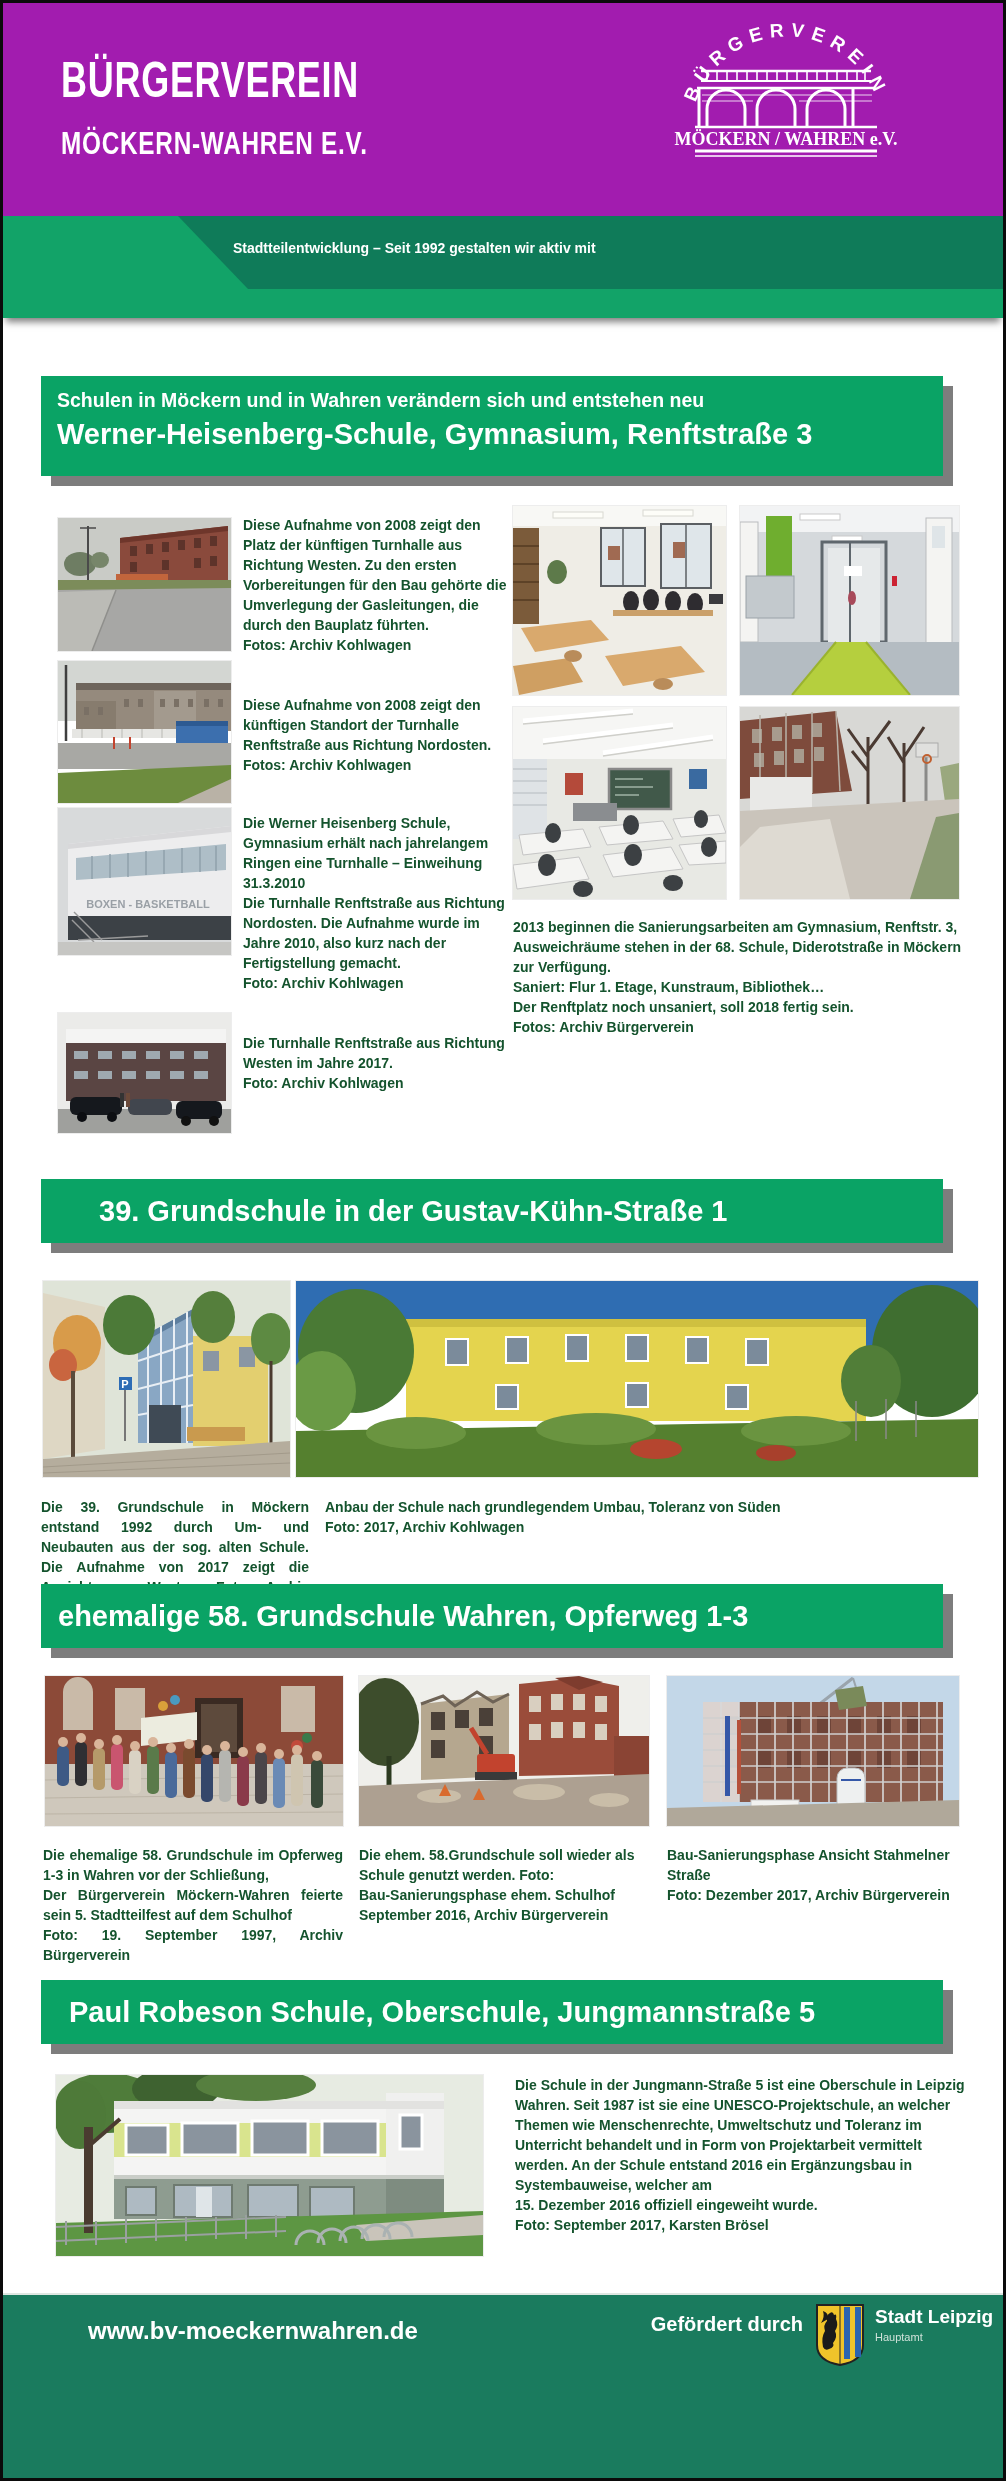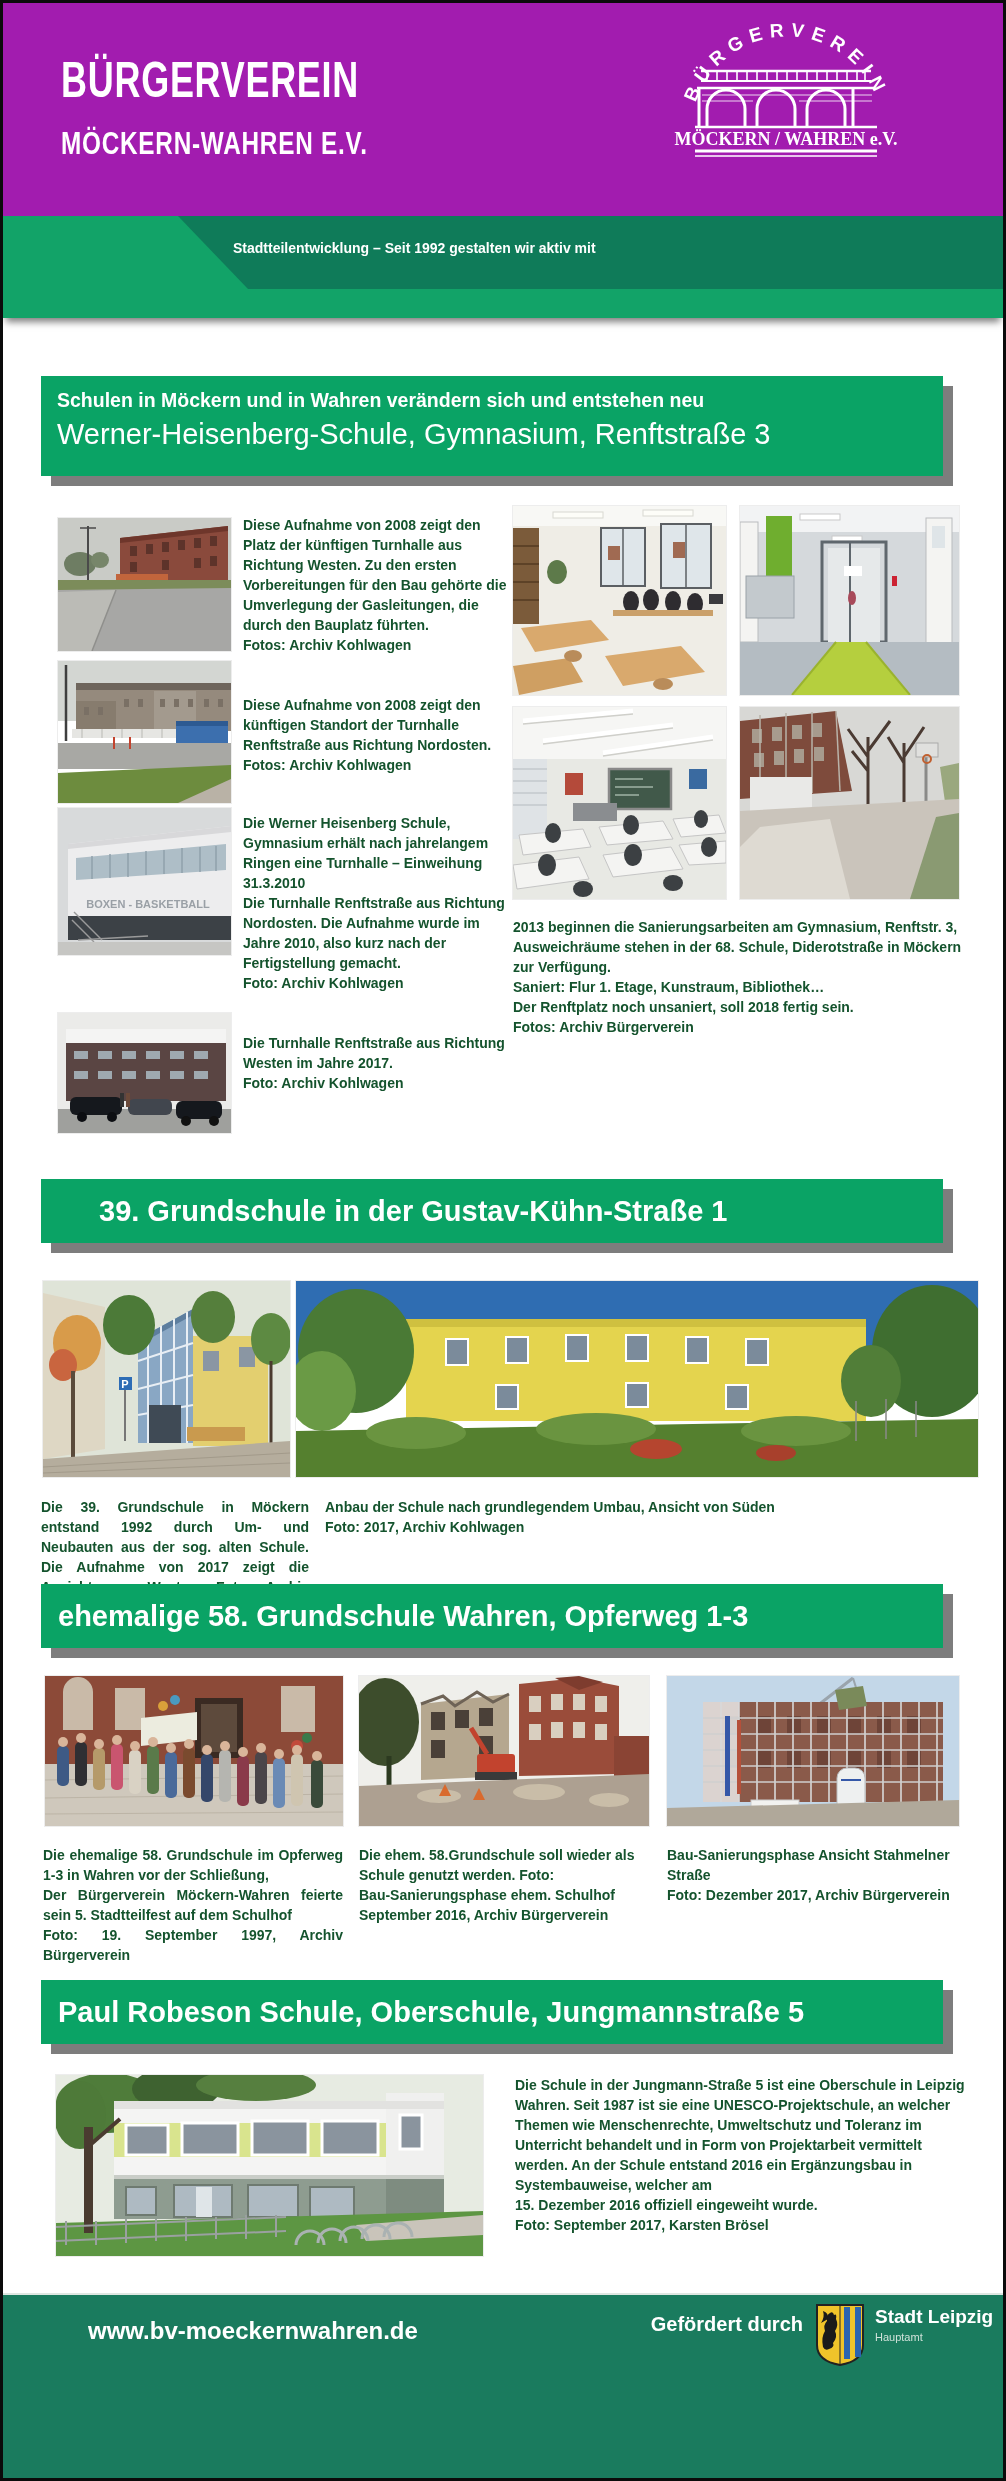--- a/index.html
+++ b/index.html
@@ -22,25 +22,25 @@
   .band-dark{left:0;top:0;width:100%;height:73px;background:#0f7b59;
     -webkit-clip-path:polygon(175px 0,100% 0,100% 73px,245px 73px);
     clip-path:polygon(175px 0,100% 0,100% 73px,245px 73px);}
   .tagline{left:230px;right:40px;top:24px;text-align:left;color:#fff;
     font-weight:700;font-size:14px;}
   
   .bar{left:38px;width:902px;background:#0aa365;color:#fff;
     box-shadow:10px 10px 0 #7d7d7d;box-sizing:border-box;}
   .bar-s1{top:373px;height:100px;padding:13px 10px 0 16px;}
   .bar-s1 .l1{font-size:19.5px;font-weight:700;margin:0 0 6px 0;}
-  .bar-s1 .l2{font-size:29px;font-weight:400;margin:0;}
+  .bar-s1 .l2{font-size:29px;font-weight:700;margin:0;}
   .bar-one{height:64px;display:flex;align-items:center;font-size:29px;font-weight:700;}
   .bar-s2{top:1176px;padding-left:58px;}
   .bar-s3{top:1581px;padding-left:17px;}
-  .bar-s4{top:1977px;padding-left:17px;}
+  .bar-s4{top:1977px;padding-left:28px;}
   
   .caption{color:#14532d;font-size:14px;line-height:1.43;font-weight:700;
     white-space:pre-line;}
   .just{text-align:justify;}
   
   .photo{box-shadow:0 0 0 1px rgba(0,0,0,.07);overflow:hidden;}
   .photo svg{display:block;width:100%;height:100%;}
   
   .footer{left:0;top:2290px;width:100%;bottom:0;background:#1a7b5e;
     border-top:2px solid #dfe7e2;}
@@ -477,21 +477,21 @@
       <ellipse cx="480" cy="172" rx="20" ry="8" fill="#a8402c"></ellipse>
       <g stroke="#8a8a8a" stroke-width="1.5">
           <line x1="560" y1="120" x2="560" y2="160"></line>
           <line x1="590" y1="118" x2="590" y2="158"></line>
           <line x1="620" y1="120" x2="620" y2="156"></line>
         </g>
     </svg>
   </div>
 
   <div class="abs caption just" style="left:38px;top:1494px;width:268px;">Die 39. Grundschule in Möckern entstand 1992 durch Um- und Neubauten aus der sog. alten Schule. Die Aufnahme von 2017 zeigt die Ansicht von Westen.  Foto: Archiv Kohlwagen</div>
-  <div class="abs caption" style="left:322px;top:1494px;width:560px;">Anbau der Schule nach grundlegendem Umbau, Ansicht von Süden
+  <div class="abs caption" style="left:322px;top:1494px;width:560px;">Anbau der Schule nach grundlegendem Umbau, Toleranz von Süden
 Foto: 2017, Archiv Kohlwagen</div>
 
   <div class="abs bar bar-one bar-s3">
     <span>ehemalige 58. Grundschule Wahren, Opferweg 1-3</span>
   </div>
 
   <div class="abs photo" style="left:42px;top:1673px;width:298px;height:150px;">
     <svg viewBox="0 0 298 150" preserveAspectRatio="none">
       <rect width="298" height="88" fill="#8c4a38"></rect>
       <g fill="#c9baa8">

